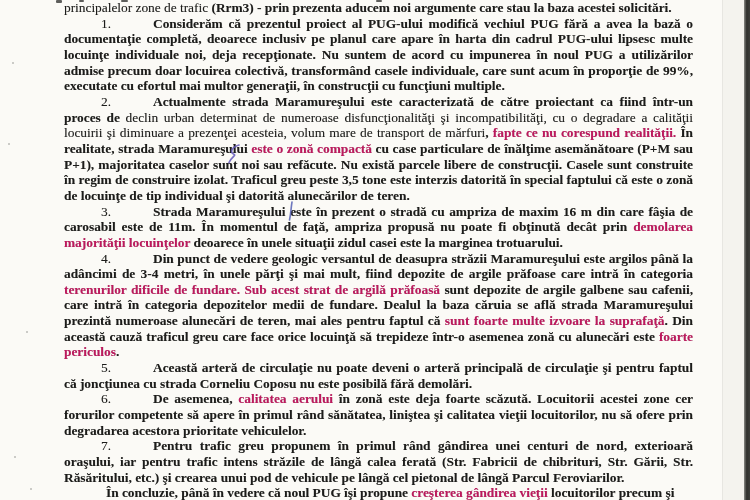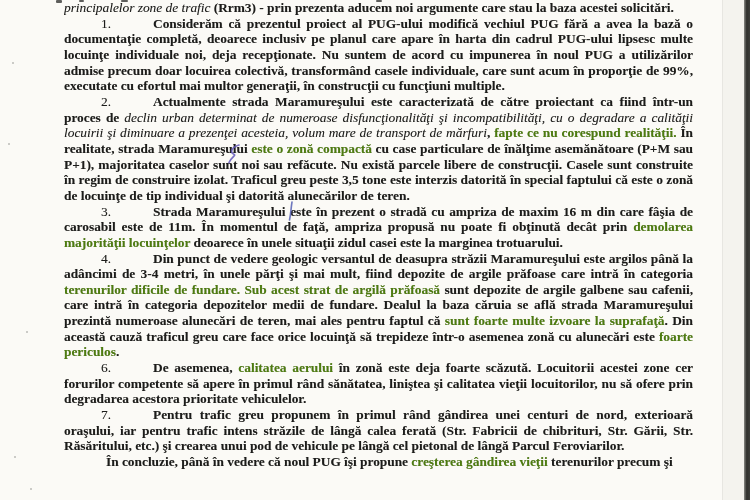--- a/index.html
+++ b/index.html
@@ -42,22 +42,22 @@
   }
   p.para { margin:0; }
   p.continuation { }
   p.indent { text-indent:42px; }
   .pnum {
     display:inline-block;
     width:52px;
     margin-left:37px;
   }
   .run.normal { font-weight:bold; font-style:normal; }
-  .run.bold   { font-weight:bold; color:#4d7c0f; }
-  .run.italic { font-style:italic; }
+  .run.bold   { font-weight:bold; color:#be185d; }
+  .run.italic { }
   
   .pen-mark { position:absolute; pointer-events:none; }
   .pen-squiggle { left:224px; top:143px; width:22px; height:22px; }
   .pen-stroke   { left:285px; top:201px; width:12px; height:20px; }
   
   .artifact { position:absolute; background:#2a2a28; opacity:0.75; border-radius:1px; }
   .frag1 { left:56px;  top:0; width:6px; height:3px; }
   .frag2 { left:79px;  top:0; width:5px; height:2px; }
   .frag3 { left:121px; top:0; width:7px; height:2px; }
   .frag4 { left:376px; top:0; width:6px; height:2px; }
@@ -84,23 +84,24 @@
   <div class="speck s3"></div>
   <div class="speck s4"></div>
   <div class="speck s5"></div>
 
   <div class="doc-body" id="doc-body">
       <p class="para continuation"><span class="run italic">principalelor zone de trafic</span><span class="run normal"> (Rrm3) - prin prezenta aducem noi argumente care stau la baza acestei solicitări.</span></p>
       <p class="para numbered"><span class="pnum">1.</span><span class="run normal">Considerăm că prezentul proiect al PUG-ului modifică vechiul PUG fără a avea la bază o documentaţie completă, deoarece inclusiv pe planul care apare în harta din cadrul PUG-ului lipsesc multe locuinţe individuale noi, deja recepţionate. Nu suntem de acord cu impunerea în noul PUG a utilizărilor admise precum doar locuirea colectivă, transformând casele individuale, care sunt acum în proporţie de 99%, executate cu efortul mai multor generaţii, în construcţii cu funcţiuni multiple.</span></p>
       <p class="para numbered"><span class="pnum">2.</span><span class="run normal">Actualmente strada Maramureşului este caracterizată de către proiectant ca fiind într-un proces de </span><span class="run italic">declin urban determinat de numeroase disfuncţionalităţi şi incompatibilităţi, cu o degradare a calităţii locuirii şi diminuare a prezenţei acesteia, volum mare de transport de mărfuri</span><span class="run normal">, </span><span class="run bold">fapte ce nu corespund realităţii.</span><span class="run normal"> În realitate, strada Maramureşului </span><span class="run bold">este o zonă compactă</span><span class="run normal"> cu case particulare de înălţime asemănătoare (P+M sau P+1), majoritatea caselor sunt noi sau refăcute. Nu există parcele libere de construcţii. Casele sunt construite în regim de construire izolat. Traficul greu peste 3,5 tone este interzis datorită în special faptului că este o zonă de locuinţe de tip individual şi datorită alunecărilor de teren.</span></p>
       <p class="para numbered"><span class="pnum">3.</span><span class="run normal">Strada Maramureşului este în prezent o stradă cu ampriza de maxim 16 m din care fâşia de carosabil este de 11m. În momentul de faţă, ampriza propusă nu poate fi obţinută decât prin </span><span class="run bold">demolarea majorităţii locuinţelor</span><span class="run normal"> deoarece în unele situaţii zidul casei este la marginea trotuarului.</span></p>
       <p class="para numbered"><span class="pnum">4.</span><span class="run normal">Din punct de vedere geologic versantul de deasupra străzii Maramureşului este argilos până la adâncimi de 3-4 metri, în unele părţi şi mai mult, fiind depozite de argile prăfoase care intră în categoria </span><span class="run bold">terenurilor dificile de fundare. Sub acest strat de argilă prăfoasă</span><span class="run normal"> sunt depozite de argile galbene sau cafenii, care intră în categoria depozitelor medii de fundare. Dealul la baza căruia se află strada Maramureşului prezintă numeroase alunecări de teren, mai ales pentru faptul că </span><span class="run bold">sunt foarte multe izvoare la suprafaţă</span><span class="run normal">. Din această cauză traficul greu care face orice locuinţă să trepideze într-o asemenea zonă cu alunecări este </span><span class="run bold">foarte periculos</span><span class="run normal">.</span></p>
+      <p class="para numbered"><span class="pnum">5.</span><span class="run normal">Această arteră de circulaţie nu poate deveni o arteră principală de circulaţie şi pentru faptul că joncţiunea cu strada Corneliu Coposu nu este posibilă fără demolări.</span></p>
       <p class="para numbered"><span class="pnum">6.</span><span class="run normal">De asemenea, </span><span class="run bold">calitatea aerului</span><span class="run normal"> în zonă este deja foarte scăzută. Locuitorii acestei zone cer forurilor competente să apere în primul rând sănătatea, liniştea şi calitatea vieţii locuitorilor, nu să ofere prin degradarea acestora prioritate vehiculelor.</span></p>
       <p class="para numbered"><span class="pnum">7.</span><span class="run normal">Pentru trafic greu propunem în primul rând gândirea unei centuri de nord, exterioară oraşului, iar pentru trafic intens străzile de lângă calea ferată (Str. Fabricii de chibrituri, Str. Gării, Str. Răsăritului, etc.) şi crearea unui pod de vehicule pe lângă cel pietonal de lângă Parcul Feroviarilor.</span></p>
-      <p class="para indent"><span class="run normal">În concluzie, până în vedere că noul PUG îşi propune </span><span class="run bold">creşterea gândirea vieţii</span><span class="run normal"> terenurilor precum şi</span></p>
+      <p class="para indent"><span class="run normal">În concluzie, până în vedere că noul PUG îşi propune </span><span class="run bold">creşterea gândirea vieţii</span><span class="run normal"> locuitorilor precum şi</span></p>
     </div>
 
   <svg class="pen-mark pen-squiggle" viewBox="0 0 22 22">
     <path d="M15 2 C 8 4, 5.5 9, 9.5 11 C 13 12.5, 8 13, 5 19.5" fill="none" stroke-width="1.7" stroke-linecap="round" opacity="0.85" stroke="#6157b8"></path>
   </svg>
   <svg class="pen-mark pen-stroke" viewBox="0 0 12 20">
     <path d="M7 1 C 6 6.5, 6 12.5, 4.5 19" fill="none" stroke-width="1.6" stroke-linecap="round" opacity="0.85" stroke="#5560b4"></path>
   </svg>
 
   <div class="edge-strip"></div>

